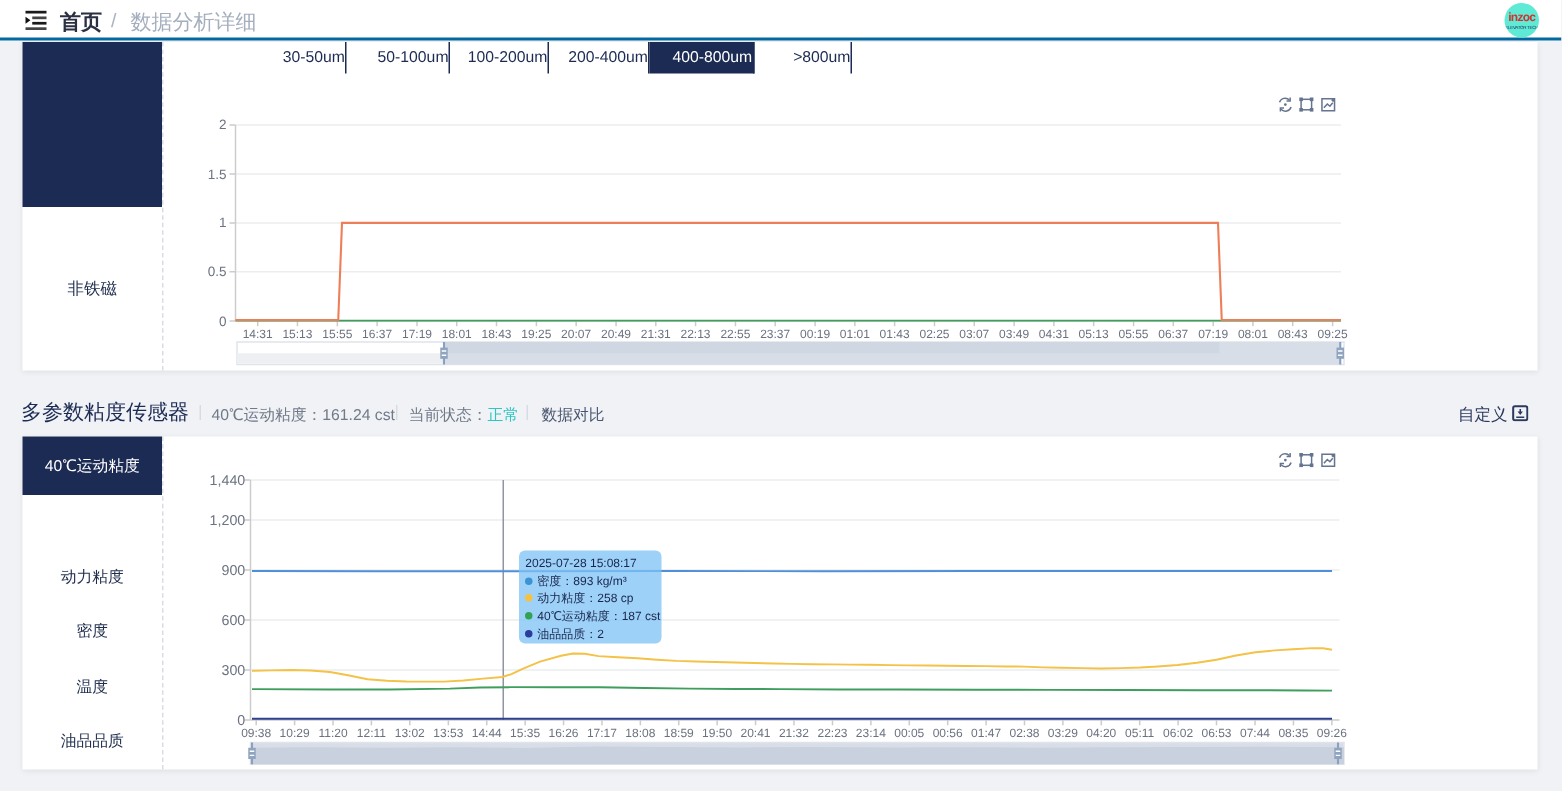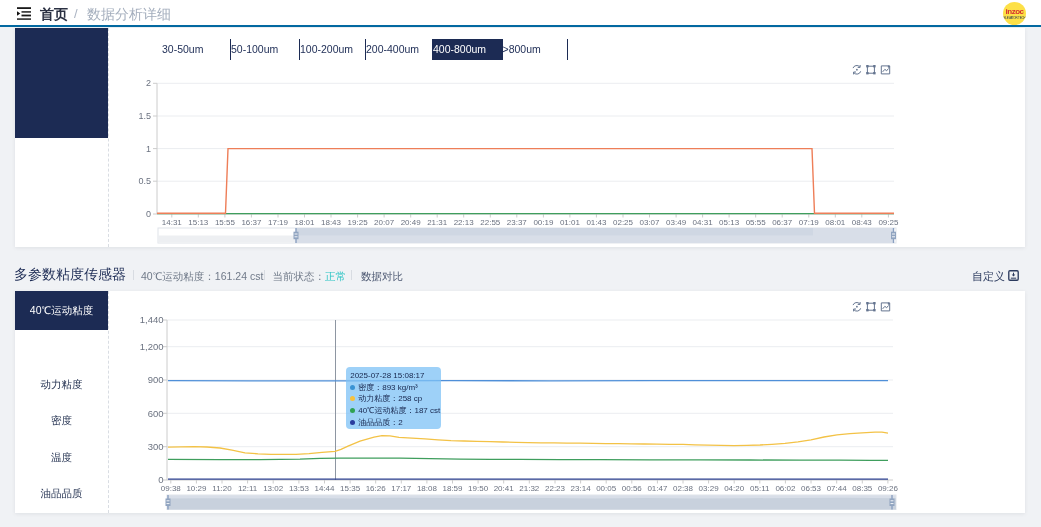--- a/index.html
+++ b/index.html
@@ -5,45 +5,46 @@
 *{margin:0;padding:0;box-sizing:border-box}
 html,body{width:1041px;height:527px;background:#f0f2f5;font-family:"Liberation Sans",sans-serif;overflow:hidden;position:relative}
 .abs{position:absolute}
 .topbar{left:0;top:0;width:1041px;height:27px;background:#fff;border-bottom:2px solid #0369a1}
 .panel{background:#fff;box-shadow:0 1px 4px rgba(0,21,41,.08)}
 #panel1{left:15px;top:28px;width:1010px;height:219px}
 #panel2{left:15px;top:291px;width:1010px;height:222px}
 .navycell{background:#1c2b54;color:#fff}
 .sideitem{color:#1f2d4d}
 svg text{font-family:"Liberation Sans",sans-serif}
-.tab{position:absolute;top:11px;height:20.5px;line-height:20.5px;text-align:left;font-size:10.5px;color:#1c2b54;border-right:1.5px solid #1c2b54}
+.tab{position:absolute;top:0;height:20.5px;line-height:20.5px;text-align:right;font-size:10.5px;color:#1c2b54;border-right:1.5px solid #1c2b54}
 .tabsel{background:#1c2b54;color:#fff}
 </style>
 </head>
 <body>
 
 <div class="abs topbar">
 <svg class="abs" style="left:16px;top:6px" width="16" height="15" viewBox="0 0 16 15">
 <rect x="1" y="1.2" width="14" height="1.8" fill="#1a1a1a"></rect>
 <rect x="5.5" y="5" width="9.5" height="1.8" fill="#444"></rect>
 <rect x="5.5" y="8.6" width="9.5" height="1.8" fill="#1a1a1a"></rect>
 <rect x="1" y="12.2" width="14" height="1.8" fill="#444"></rect>
 <path d="M1 5.2 L4.3 7.5 L1 9.8 Z" fill="#111"></path>
 </svg>
 <span class="abs" style="left:40px;top:6px;font-size:14px;font-weight:bold;color:#2a3042">首页</span>
 <span class="abs" style="left:74px;top:6px;font-size:13px;color:#aab3c2">/</span>
 <span class="abs" style="left:87px;top:6px;font-size:14px;color:#a4aebd">数据分析详细</span>
-<div class="abs" style="left:1003px;top:2px;width:23px;height:23px;border-radius:50%;background:#fde047;overflow:hidden">
+<div class="abs" style="left:1003px;top:2px;width:23px;height:23px;border-radius:50%;background:#5eead4;overflow:hidden">
 <div style="font-size:8px;font-weight:bold;color:#d52f2f;text-align:center;margin-top:5px;letter-spacing:-.5px">inzoc</div>
 <div style="font-size:3px;color:#1c2b54;text-align:center;letter-spacing:-.2px">ELEVATOR TECH</div>
 </div>
 </div>
 
 <div id="panel1" class="abs panel">
 <div class="abs navycell" style="left:0;top:0;width:93px;height:109.5px"></div>
+<div class="abs sideitem" style="left:0;top:109.5px;width:93px;height:109.5px;display:flex;align-items:center;justify-content:center;font-size:11px">非铁磁</div>
 <div class="abs" style="left:93px;top:0;height:219px;border-left:1px dashed #d9dde3"></div>
 
 <div class="tab" style="left:147px;width:69px">30-50um</div>
 <div class="tab" style="left:216px;width:69px">50-100um</div>
 <div class="tab" style="left:285px;width:66px">100-200um</div>
 <div class="tab" style="left:351px;width:67px">200-400um</div>
 <div class="tab tabsel" style="left:418px;width:69.5px">400-800um</div>
 <div class="tab" style="left:487.5px;width:65.5px">&gt;800um</div>
 
 <svg class="abs" style="left:0;top:0" width="1010" height="219" viewBox="0 0 1010 219">

